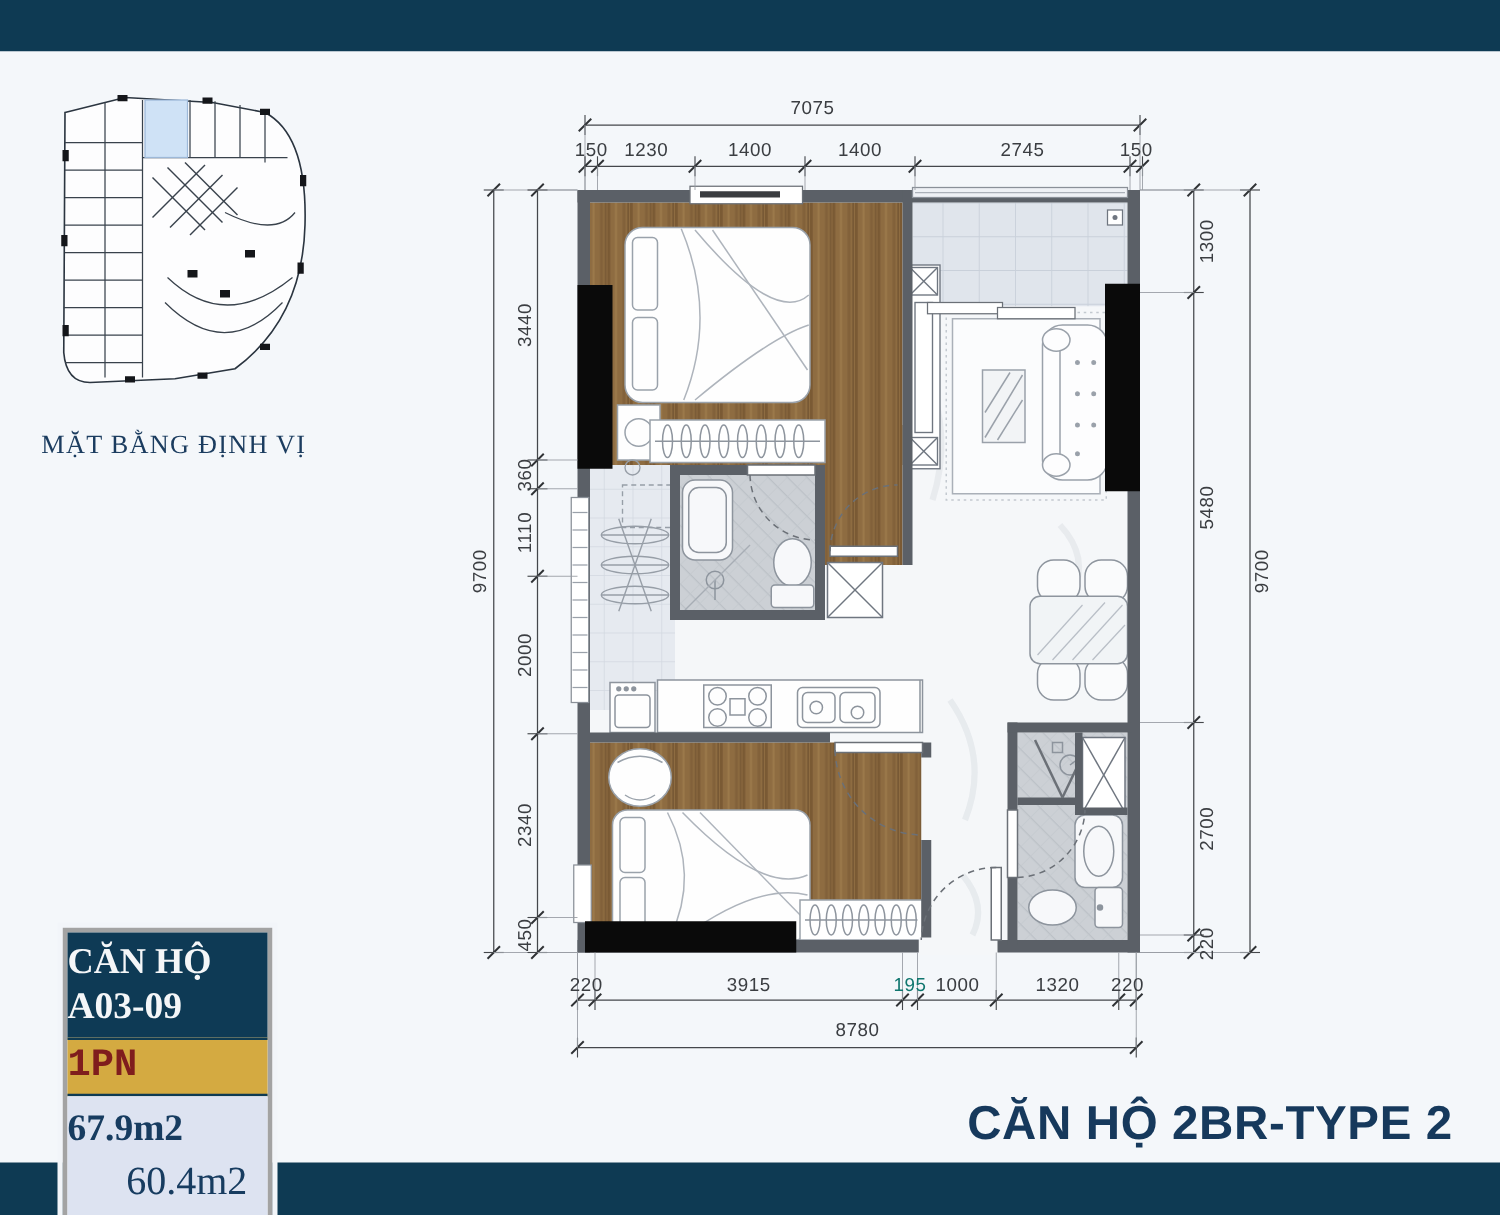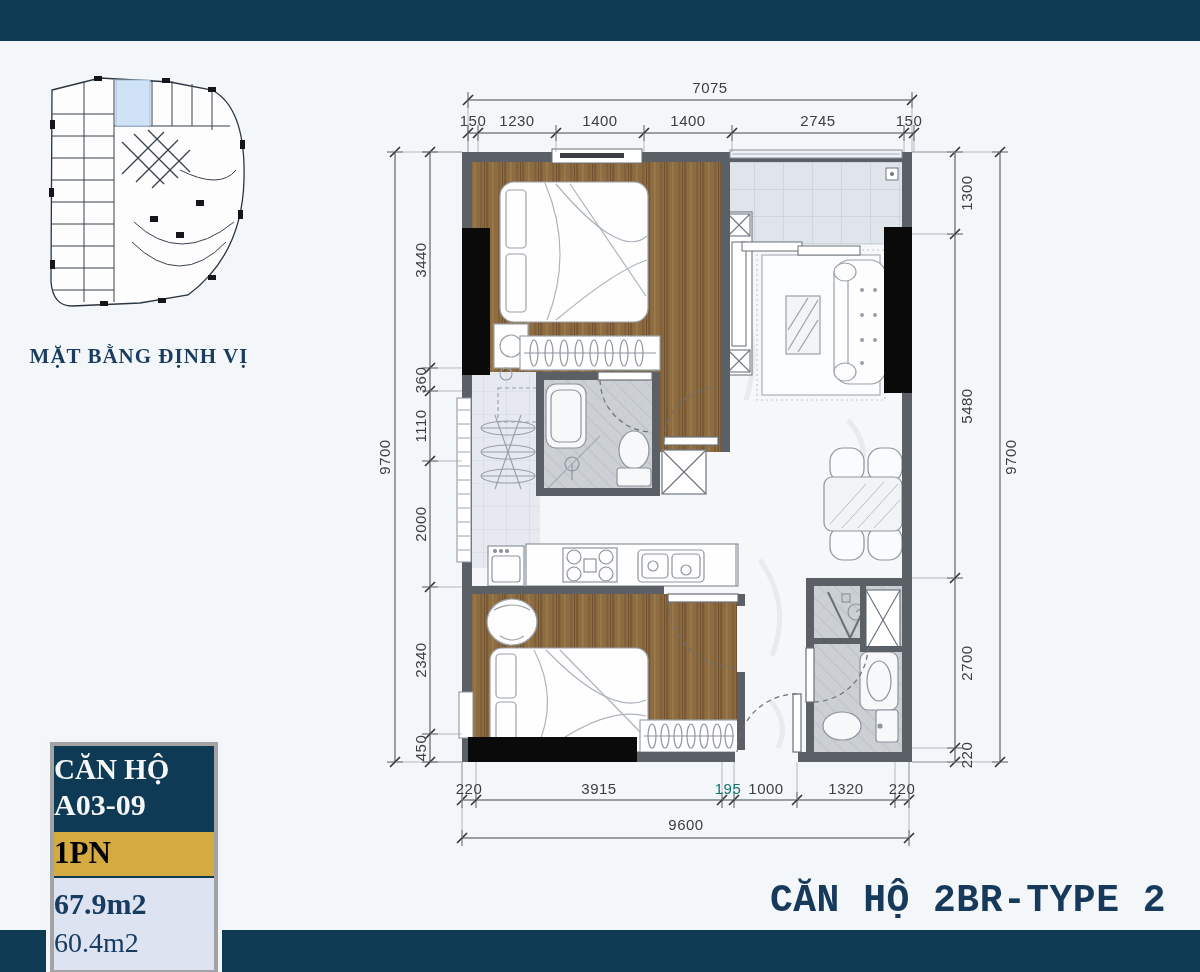--- a/index.html
+++ b/index.html
@@ -12,38 +12,38 @@
   svg.layer{position:absolute;left:0;top:0;}
 
   
   .dim{position:absolute;transform:translate(-50%,-50%);font-size:15px;color:#3b3e42;
        white-space:nowrap;z-index:6;letter-spacing:.5px;}
   .dim.v{transform:translate(-50%,-50%) rotate(-90deg);}
   .dim.faint{color:#0f766e;}
 
   
   .siteplan-label{position:absolute;left:139px;top:356px;transform:translate(-50%,-50%);
-      font-family:"Liberation Serif",serif;font-weight:bold;font-size:21px;color:#1b3c5f;
+      font-family:"Liberation Serif",serif;font-weight:normal;font-size:21px;color:#1b3c5f;
       letter-spacing:1px;white-space:nowrap;z-index:6;}
 
   
   .info-card{position:absolute;left:50px;top:742px;width:160px;z-index:8;
       border:4px solid #a3a3a3;outline:4px solid #f2f5f9;background:#fff;
       font-family:"Liberation Serif",serif;}
   .ic-header{background:#0e3a55;color:#f4f6f8;padding:6px 0 7px;line-height:1.2;}
   .ic-title{font-size:29px;font-weight:bold;}
   .ic-code{font-size:30px;font-weight:bold;}
-  .ic-type{background:#d4aa41;color:#000000;font-size:31px;font-weight:bold;
-      padding:3px 0 5px;border-top:2px solid #0e3a53;border-bottom:2px solid #0e3a53;}
+  .ic-type{background:#d4aa41;color:#7f1d1d;font-size:31px;font-weight:bold;
+      padding:3px 0 5px;border-top:2px solid #0e3a53;border-bottom:2px solid #0e3a53;font-family:Liberation Mono, monospace;}
   .ic-areas{background:#dde3f1;color:#173c60;padding:6px 0 8px;line-height:1.35;}
   .ic-a1{font-size:30px;font-weight:bold;}
-  .ic-a2{font-size:28px;}
+  .ic-a2{font-size:32px;margin-left:47px;}
 
   .plan-title{position:absolute;left:968px;top:900px;transform:translate(-50%,-50%);
-      font-family:Liberation Mono, monospace;font-weight:bold;font-size:38px;color:#16395c;
+      font-family:Liberation Sans, sans-serif;font-weight:bold;font-size:38px;color:#16395c;
       white-space:nowrap;z-index:8;letter-spacing:.5px;}
 </style>
 </head>
 <body>
 
 <div class="canvas">
 
   <div class="bar top"></div>
   <div class="bar bottom"></div>
 
@@ -496,21 +496,21 @@
         <line x1="457" y1="843" x2="467" y2="833" stroke="#2f3235" stroke-width="1.6"></line>
         <line x1="462" y1="830" x2="462" y2="846" stroke="#44474b" stroke-width="0.9"></line>
         <line x1="462" y1="838" x2="462" y2="762" stroke="#989da3" stroke-width="0.7"></line>
         <line x1="904" y1="843" x2="914" y2="833" stroke="#2f3235" stroke-width="1.6"></line>
         <line x1="909" y1="830" x2="909" y2="846" stroke="#44474b" stroke-width="0.9"></line>
         <line x1="909" y1="838" x2="909" y2="762" stroke="#989da3" stroke-width="0.7"></line>
       </g>
   </svg>
 
   <div>
-    <div class="dim" style="left:710px;top:87px">7075</div>
+    <div class="dim" style="left:650px;top:87px">7075</div>
     <div class="dim" style="left:473px;top:120px">150</div>
     <div class="dim" style="left:517px;top:120px">1230</div>
     <div class="dim" style="left:600px;top:120px">1400</div>
     <div class="dim" style="left:688px;top:120px">1400</div>
     <div class="dim" style="left:818px;top:120px">2745</div>
     <div class="dim" style="left:909px;top:120px">150</div>
 
     <div class="dim v" style="left:384px;top:457px">9700</div>
     <div class="dim v" style="left:420px;top:260px">3440</div>
     <div class="dim v" style="left:420px;top:380px">360</div>
@@ -524,21 +524,21 @@
     <div class="dim v" style="left:966px;top:663px">2700</div>
     <div class="dim v" style="left:966px;top:755px">220</div>
     <div class="dim v" style="left:1010px;top:457px">9700</div>
 
     <div class="dim" style="left:469px;top:788px">220</div>
     <div class="dim" style="left:599px;top:788px">3915</div>
     <div class="dim faint" style="left:728px;top:788px">195</div>
     <div class="dim" style="left:766px;top:788px">1000</div>
     <div class="dim" style="left:846px;top:788px">1320</div>
     <div class="dim" style="left:902px;top:788px">220</div>
-    <div class="dim" style="left:686px;top:824px">9600</div>
+    <div class="dim" style="left:686px;top:824px">8780</div>
   </div>
 
   <div class="info-card">
     <div class="ic-header">
       <div class="ic-title">CĂN HỘ</div>
       <div class="ic-code">A03-09</div>
     </div>
     <div class="ic-type">1PN</div>
     <div class="ic-areas">
       <div class="ic-a1">67.9m2</div>

